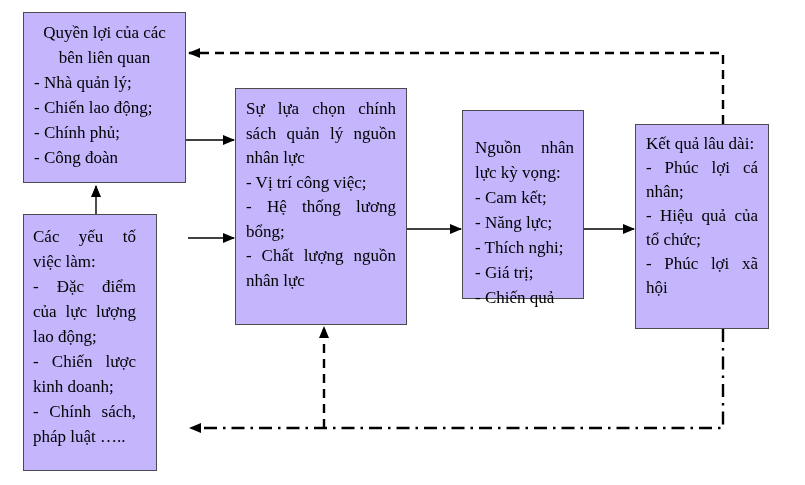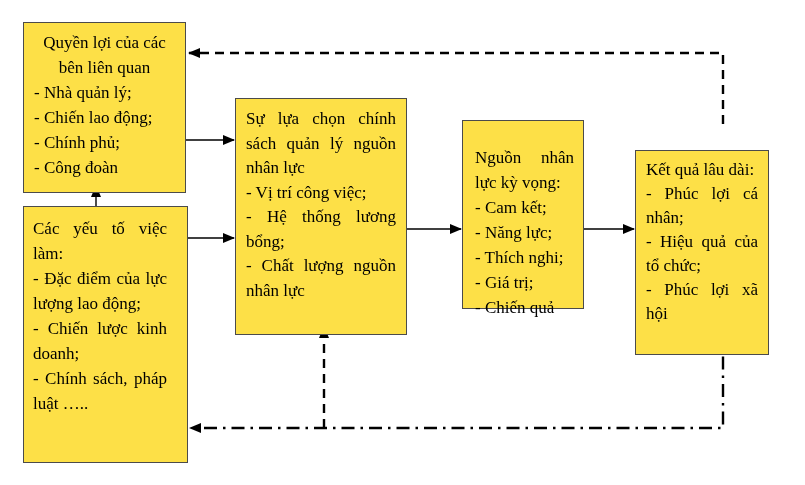--- a/index.html
+++ b/index.html
@@ -16,33 +16,32 @@
     pointer-events:none;
   }
   .conn { fill:none; stroke:#000000; }
   .conn.solid   { stroke-width:1.4; }
   .conn.dashed  { stroke-width:2.4; stroke-dasharray:9 6; }
   .conn.dashdot { stroke-width:2.4; stroke-dasharray:13 6 2.5 6; }
   .box {
     position:absolute;
     box-sizing:border-box;
     border:1px solid #4b4b4b;
-    background:#fde047;
+    background:#c4b5fd;
     font-size:17px;
     line-height:25px;
-    margin-top:10px;
   }
   .box .line { margin:0; }
   .tc { text-align:center; }
   .just { text-align:justify; text-justify:inter-word; }
   #box-stakeholders   { left:23px;  top:12px;  width:163px; height:171px; padding:7px 10px 6px 10px; }
-  #box-job-factors    { left:23px;  top:196px; width:165px; height:257px; padding:9px 20px 6px 9px; }
+  #box-job-factors    { left:23px;  top:214px; width:134px; height:257px; padding:9px 20px 6px 9px; }
   #box-hrm-policy     { left:235px; top:88px;  width:172px; height:237px; padding:8px 10px 6px 10px; line-height:24.5px; }
   #box-hr-expectations{ left:462px; top:110px; width:122px; height:189px; padding:24px 9px 6px 12px; }
-  #box-long-term      { left:635px; top:140px; width:134px; height:205px; padding:7px 10px 5px 10px; line-height:24px; }
+  #box-long-term      { left:635px; top:124px; width:134px; height:205px; padding:7px 10px 5px 10px; line-height:24px; }
 </style>
 </head>
 <body>
 
 <div class="stage">
 
   <svg class="connectors" viewBox="0 0 805 485" xmlns="http://www.w3.org/2000/svg">
     <defs>
       <marker id="mArrow" markerUnits="userSpaceOnUse" markerWidth="12" markerHeight="10" refX="11" refY="5" orient="auto">
         <path d="M0,0 L12,5 L0,10 z" fill="#000000"></path>

